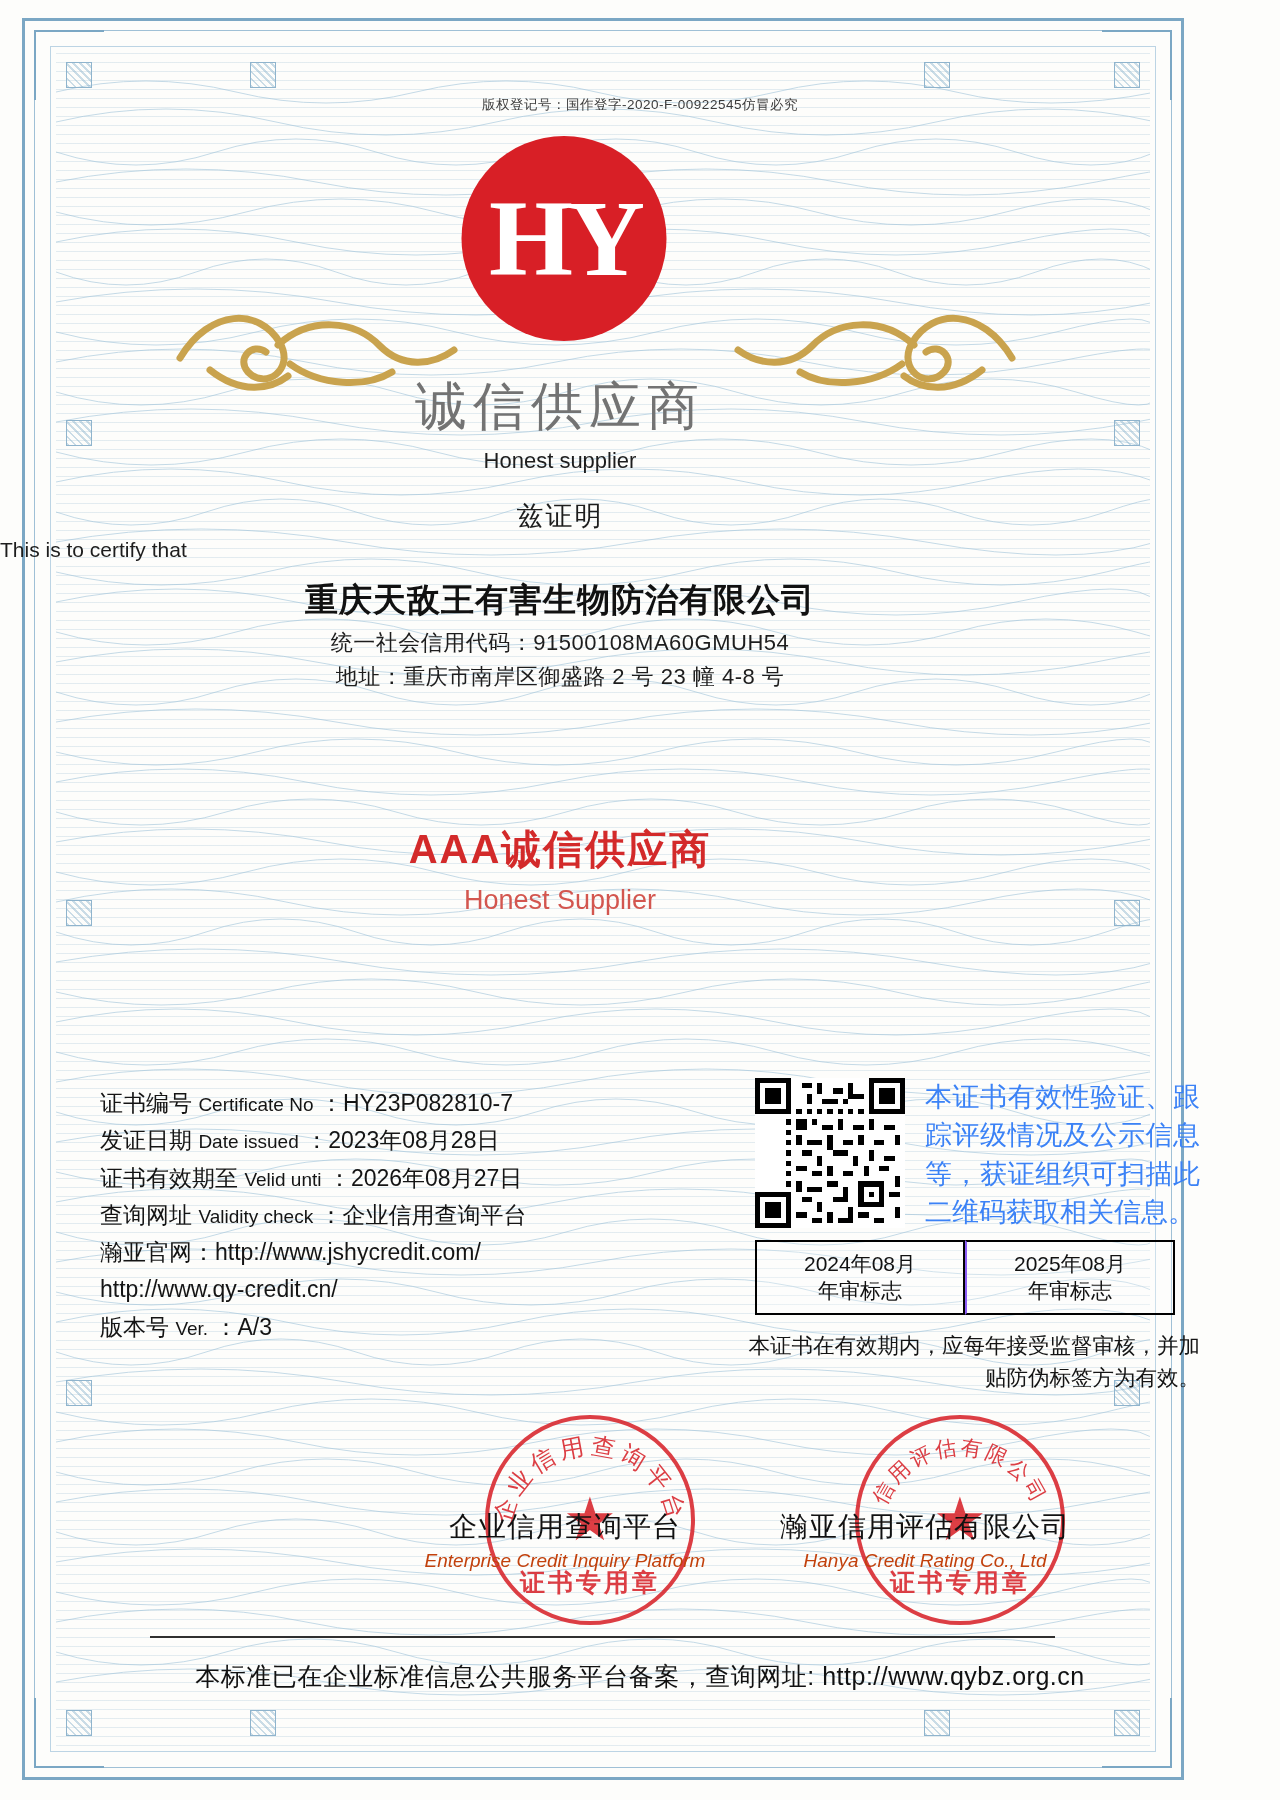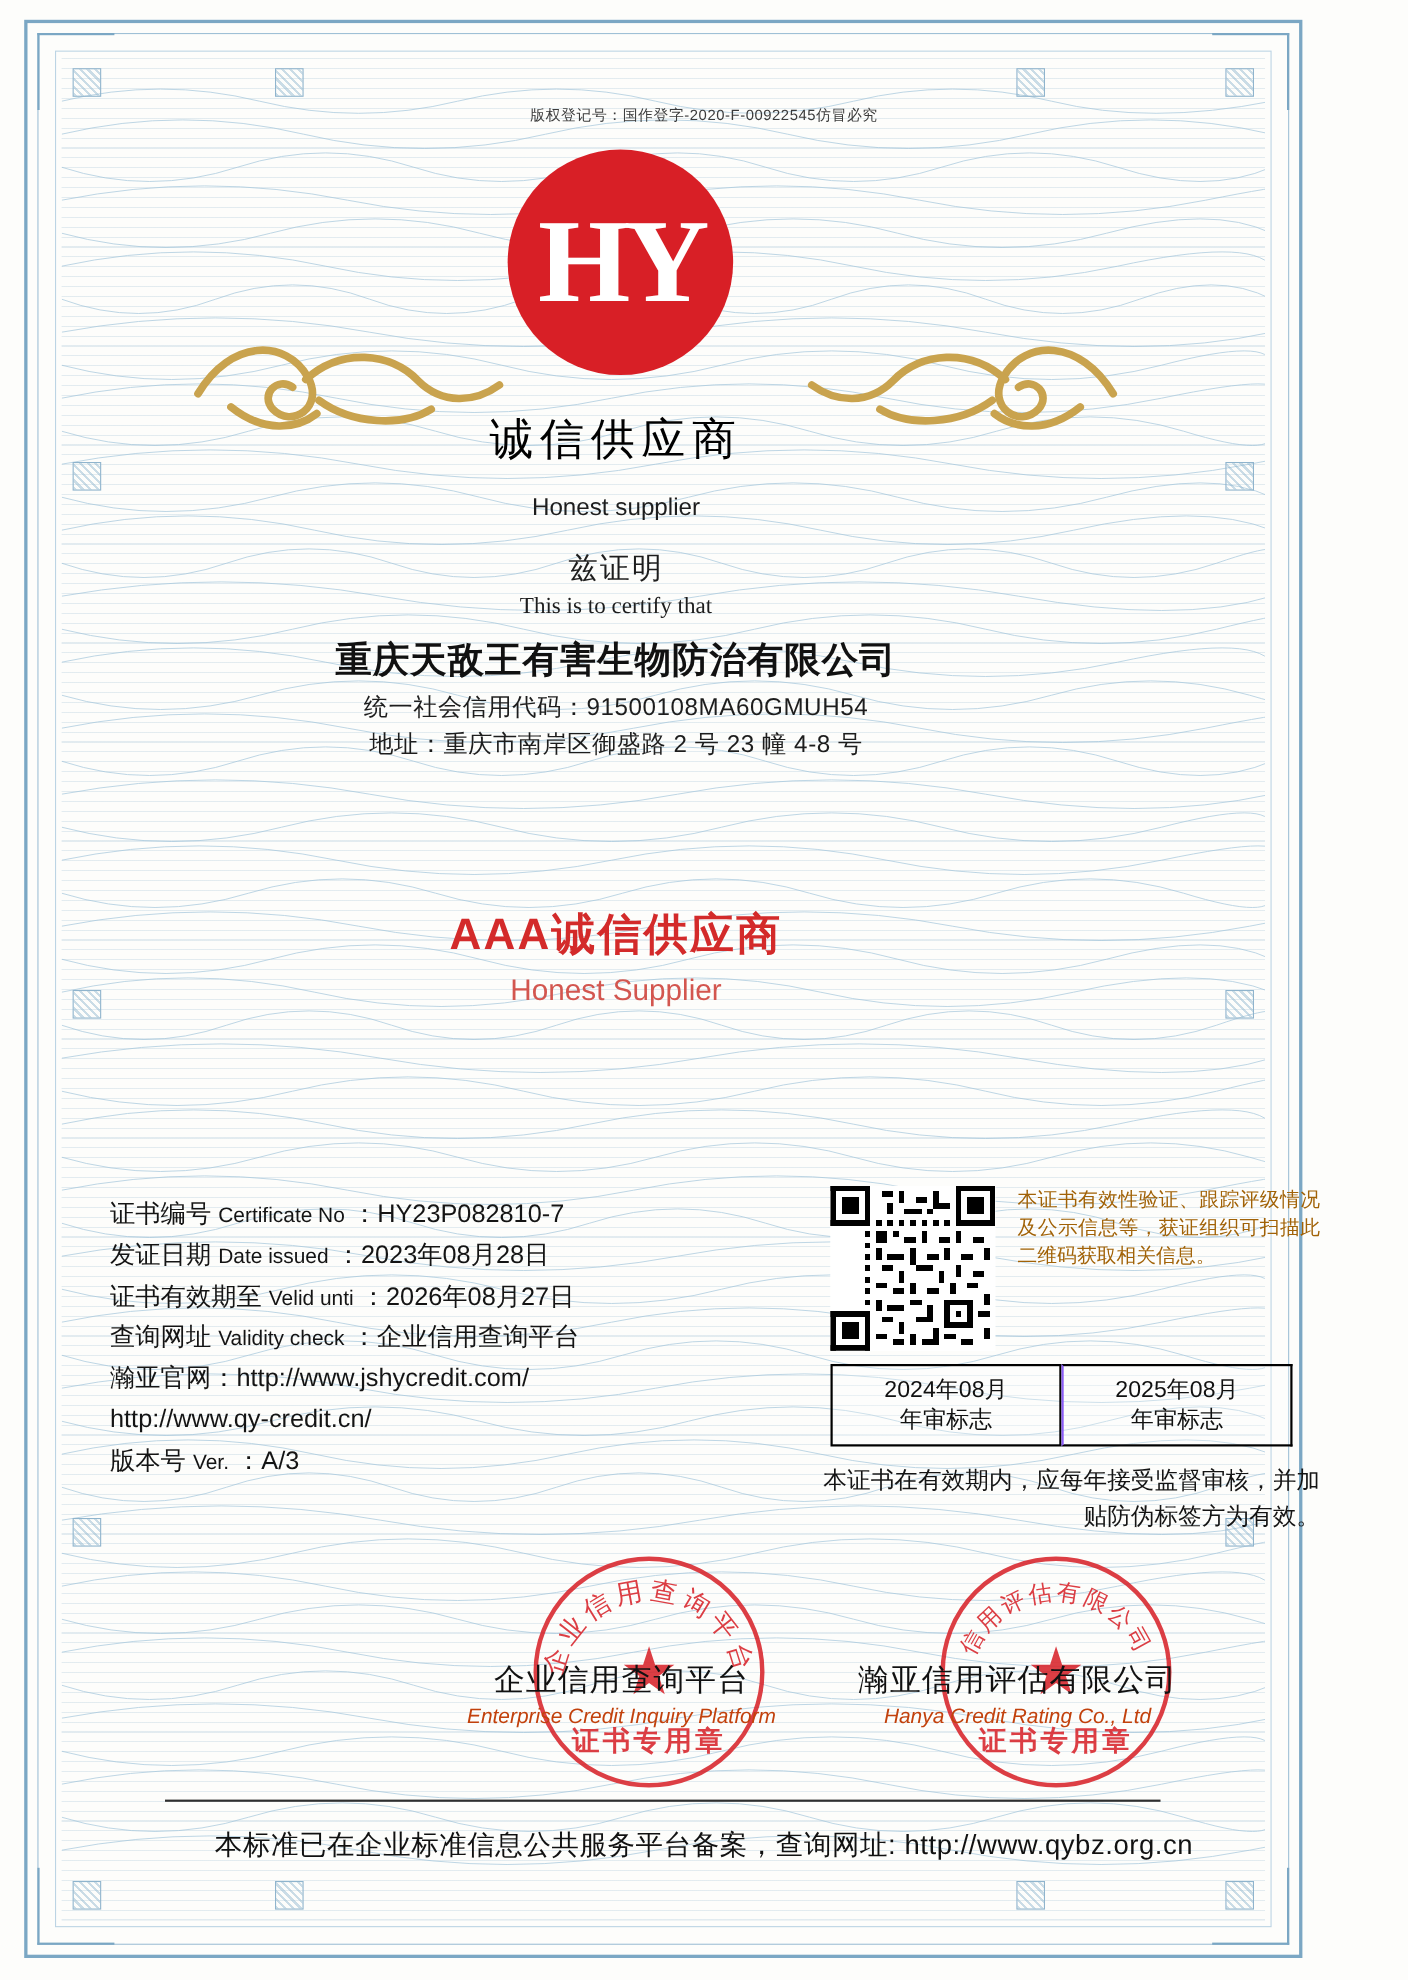--- a/index.html
+++ b/index.html
@@ -73,34 +73,34 @@
   }
   .seal-circle .glyph{
     font-size:108px;font-weight:bold;color:#ffffff;
     font-family:"Liberation Serif","DejaVu Serif",serif;
     letter-spacing:-6px;
     line-height:1;
     position:relative;
   }
   .title-cn{
     position:absolute;top:372px;left:0;right:160px;
-    text-align:center;font-size:40px;letter-spacing:6px;color:#000000;
+    text-align:center;font-size:52px;letter-spacing:6px;color:#737373;
     font-family:Liberation Mono, monospace;
   }
   .title-en{
     position:absolute;top:448px;left:0;right:160px;
     text-align:center;font-size:22px;color:#1d1d1d;
   }
   .certify-cn{
     position:absolute;top:498px;left:0;right:160px;
     text-align:center;font-size:27px;color:#1d1d1d;letter-spacing:2px;
   }
   .certify-en{
     position:absolute;top:538px;left:0;right:160px;
-    text-align:center;font-size:21px;color:#1d1d1d;font-family:Liberation Serif, serif;
+    font-size:21px;color:#1d1d1d;
   }
   .company{
     position:absolute;top:578px;left:0;right:160px;
     text-align:center;font-size:33px;font-weight:bold;color:#111;letter-spacing:1px;
   }
   .usci{
     position:absolute;top:628px;left:0;right:160px;
     text-align:center;font-size:22px;color:#1d1d1d;letter-spacing:.5px;
   }
   .addr{
@@ -125,21 +125,21 @@
   .details .lbl-en{font-size:19px;}
   .url{font-size:23px;}
   
   .qr{
     position:absolute;top:1078px;left:755px;width:150px;height:150px;
     background:#fff;
   }
   .qr svg{display:block;}
   .right-note{
     position:absolute;top:1078px;left:925px;width:275px;
-    font-size:18px;color:#a16207;line-height:1.42;text-align:justify;
+    font-size:27px;color:#3b82f6;line-height:1.42;text-align:justify;
   }
   .stamp-boxes{
     position:absolute;top:1240px;left:755px;width:420px;height:75px;
     display:flex;gap:0;
   }
   .stamp-box{
     flex:1;border:2px solid #000;box-sizing:border-box;
     display:flex;flex-direction:column;align-items:center;justify-content:center;
     font-size:21px;color:#111;line-height:1.25;background:rgba(255,255,255,.25);
   }

